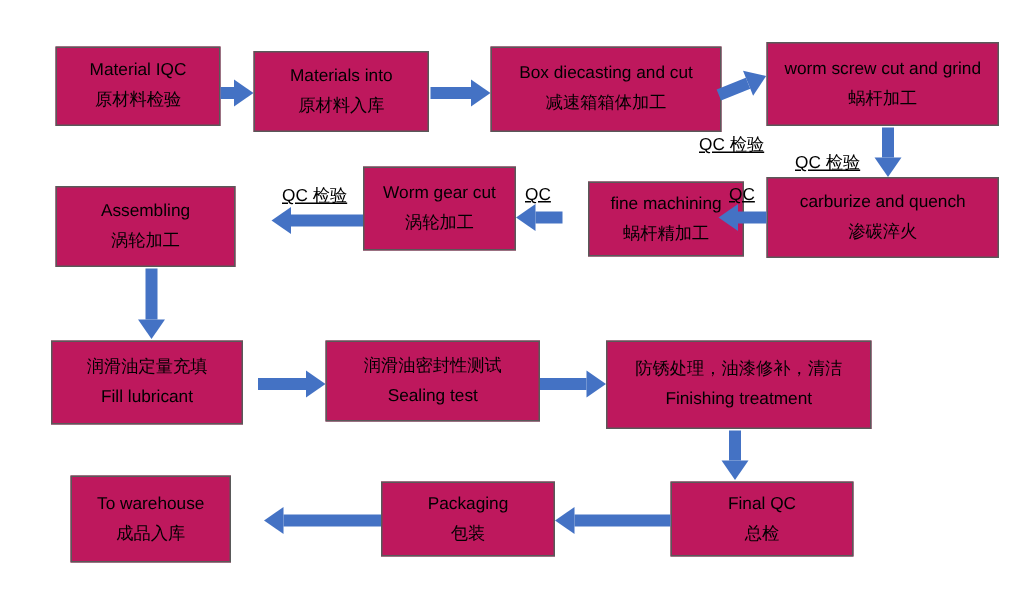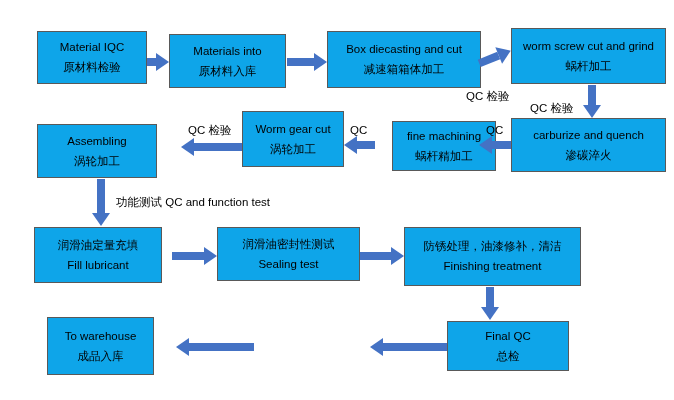--- a/index.html
+++ b/index.html
@@ -1,25 +1,25 @@
 <!DOCTYPE html>
 <html style="--arrow: #4472C4; --border: #595959; --text: #000000; --bg: #FFFFFF;"><head>
 <meta charset="utf-8">
 <style>
   * { margin:0; padding:0; box-sizing:border-box; }
   html, body { background:#ffffff; }
   body { font-family:"Liberation Sans","DejaVu Sans",sans-serif; color:var(--text,#000); }
   .canvas { position:relative; width:674px; height:400px; background:var(--bg,#fff); overflow:hidden; }
   .node {
-    position:absolute; border:1px solid var(--border,#595959); background:#0ea5e9;
+    position:absolute; border:1px solid var(--border,#595959); background:#be185d;
     display:flex; flex-direction:column; align-items:center; justify-content:center;
     text-align:center; row-gap:5px; padding:2px 3px;
   }
   .node .line { font-size:11.5px; line-height:1.3; white-space:nowrap; }
-  .flow-label { position:absolute; font-size:11.5px; white-space:nowrap; }
+  .flow-label { position:absolute; font-size:11.5px; white-space:nowrap;text-decoration:underline; }
   .arrow { position:absolute; }
   .arrow.h { display:flex; align-items:center; }
   .arrow.v { display:flex; flex-direction:column; align-items:center; }
   .shaft-h { height:8px; background:var(--arrow,#4472C4); flex:1; }
   .shaft-v { width:8px; background:var(--arrow,#4472C4); flex:1; }
   .head-right { width:0; height:0; border-top:9px solid transparent; border-bottom:9px solid transparent; border-left:13px solid var(--arrow,#4472C4); }
   .head-left  { width:0; height:0; border-top:9px solid transparent; border-bottom:9px solid transparent; border-right:13px solid var(--arrow,#4472C4); }
   .head-down  { width:0; height:0; border-left:9px solid transparent; border-right:9px solid transparent; border-top:13px solid var(--arrow,#4472C4); }
   .tilt-up { transform:rotate(-22deg); }
 </style>
@@ -71,20 +71,24 @@
     <div class="line">Sealing test</div>
   </div>
   <div class="node" style="left:404px;top:227px;width:177px;height:59px">
     <div class="line">防锈处理，油漆修补，清洁</div>
     <div class="line">Finishing treatment</div>
   </div>
 
   <div class="node" style="left:447px;top:321px;width:122px;height:50px">
     <div class="line">Final QC</div>
     <div class="line">总检</div>
+  </div>
+  <div class="node" style="left:254px;top:321px;width:116px;height:50px">
+    <div class="line">Packaging</div>
+    <div class="line">包装</div>
   </div>
   <div class="node" style="left:47px;top:317px;width:107px;height:58px">
     <div class="line">To warehouse</div>
     <div class="line">成品入库</div>
   </div>
 
   <div class="arrow h" style="left:147px;top:53px;width:22px;height:18px">
     <div class="shaft-h"></div>
       <div class="head-right"></div>
   </div>
@@ -141,15 +145,14 @@
   <div class="arrow h" style="left:176px;top:338px;width:78px;height:18px">
     <div class="head-left"></div>
       <div class="shaft-h"></div>
   </div>
 
   <div class="flow-label" style="left:466px;top:89px">QC 检验</div>
   <div class="flow-label" style="left:530px;top:101px">QC 检验</div>
   <div class="flow-label" style="left:486px;top:124px">QC</div>
   <div class="flow-label" style="left:350px;top:124px">QC</div>
   <div class="flow-label" style="left:188px;top:123px">QC 检验</div>
-  <div class="flow-label" style="left:116px;top:195px">功能测试 QC and function test</div>
 
 </div>
 
 </body></html>

